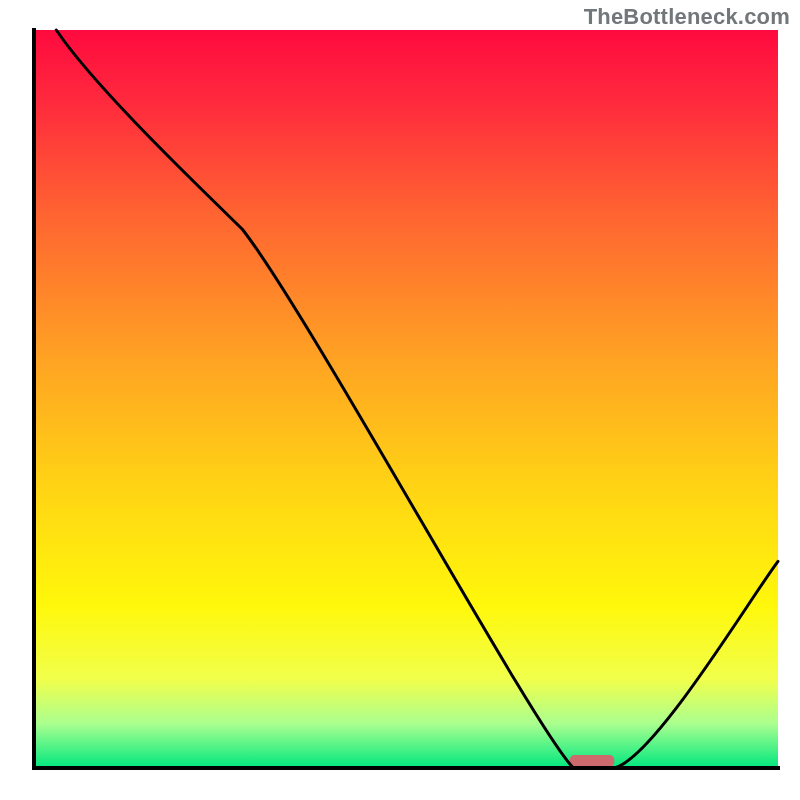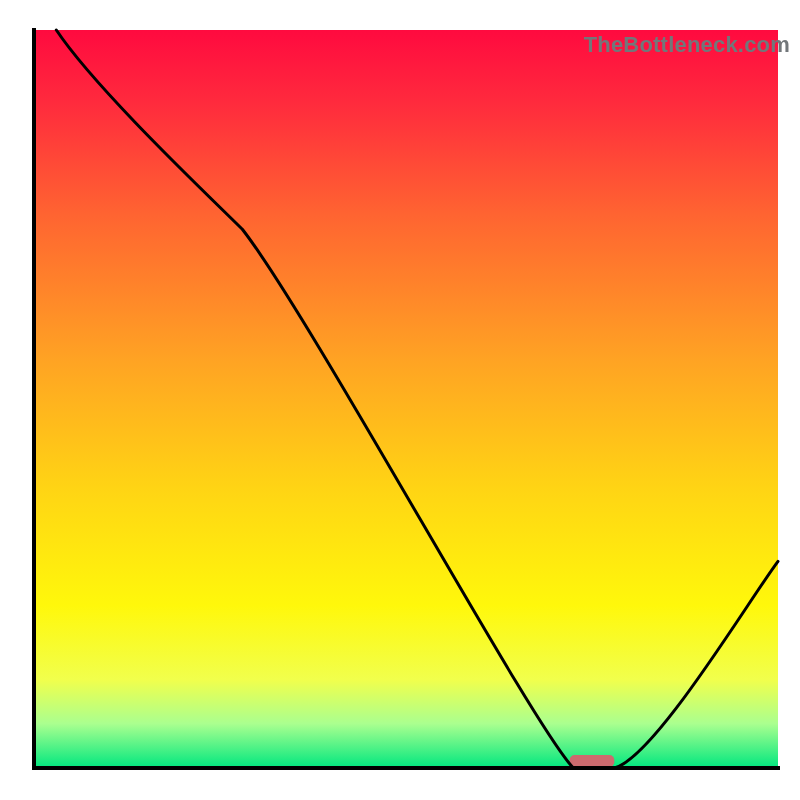--- a/index.html
+++ b/index.html
@@ -17,21 +17,20 @@
     height: 800px;
   }
   .attribution {
     position: absolute;
     top: 4px;
     right: 10px;
     font-size: 22px;
     font-weight: 600;
     color: #72777a;
     letter-spacing: 0.2px;
-    margin-top: 28px;
   }
   svg {
     display: block;
   }
 </style>
 </head>
 <body>
 
 <div class="stage">
   <div class="attribution">TheBottleneck.com</div>

